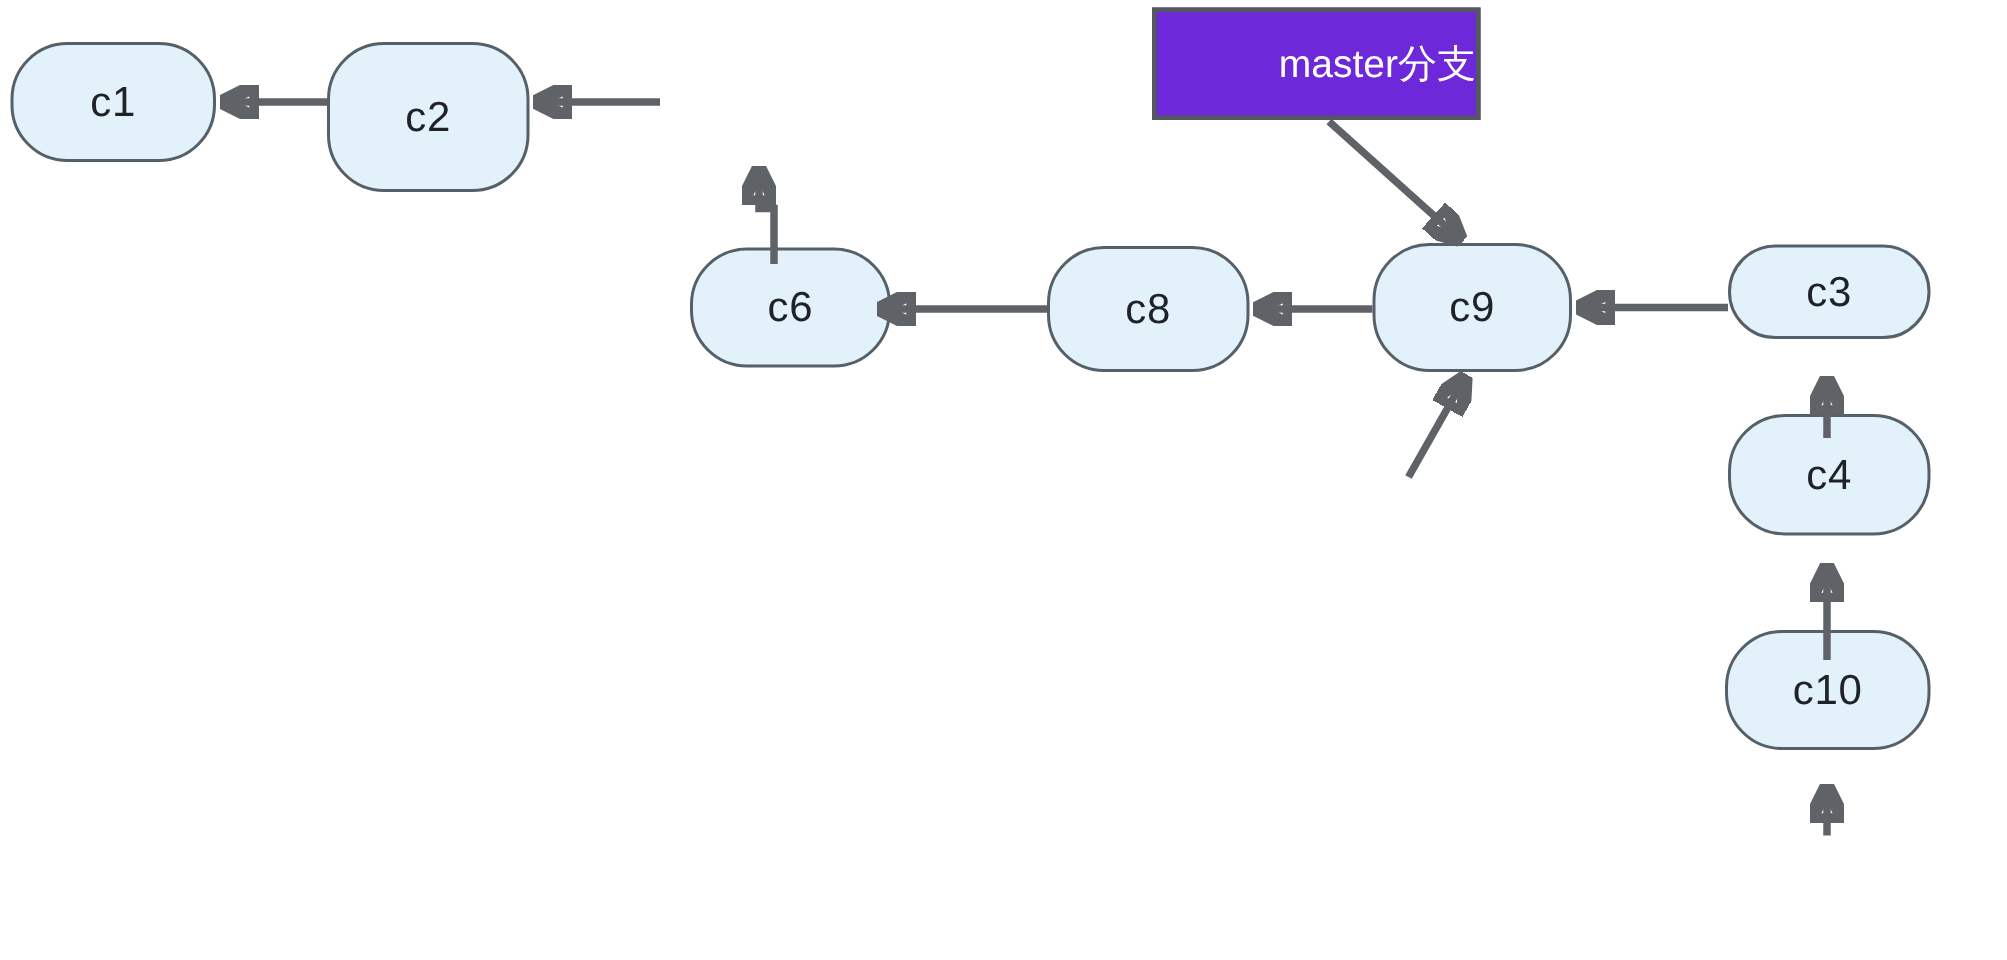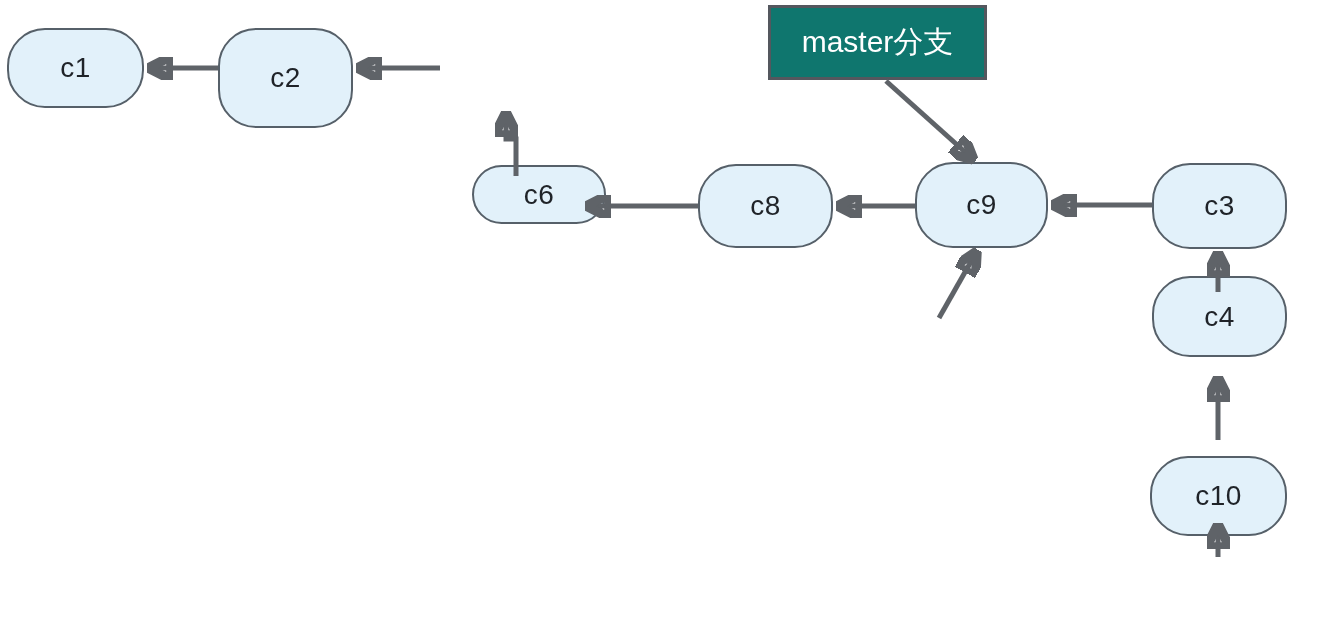--- a/index.html
+++ b/index.html
@@ -16,24 +16,24 @@
     background:#e2f1fa;
     border:2.5px solid #566069;
     border-radius:38px;
     display:flex;align-items:center;justify-content:center;
     font-size:28px;color:#1f2328;
     letter-spacing:0.5px;
   }
   .branch{
     position:absolute;
     box-sizing:border-box;
-    background:#0f766e;
+    background:#6d28d9;
     border:3px solid #54575e;
-    display:flex;align-items:center;justify-content:center;
-    font-size:30px;color:#ffffff;
+    display:flex;align-items:center;justify-content:flex-end;
+    font-size:26px;color:#ffffff;
   }
   svg.edges{
     position:absolute;left:0;top:0;
     pointer-events:none;
   }
   svg.edges path{
     fill:none;
     stroke:#5f6368;
     stroke-width:5;
   }
@@ -42,36 +42,36 @@
 <body>
 
 <div class="canvas">
 
   <div class="node" style="left:7px;top:28px;width:137px;height:80px">
     <span>c1</span>
   </div>
   <div class="node" style="left:218px;top:28px;width:135px;height:100px">
     <span>c2</span>
   </div>
-  <div class="node" style="left:472px;top:165px;width:134px;height:59px">
+  <div class="node" style="left:460px;top:165px;width:134px;height:80px">
     <span>c6</span>
   </div>
   <div class="node" style="left:698px;top:164px;width:135px;height:84px">
     <span>c8</span>
   </div>
   <div class="node" style="left:915px;top:162px;width:133px;height:86px">
     <span>c9</span>
   </div>
-  <div class="node" style="left:1152px;top:163px;width:135px;height:86px">
+  <div class="node" style="left:1152px;top:163px;width:135px;height:63px">
     <span>c3</span>
   </div>
   <div class="node" style="left:1152px;top:276px;width:135px;height:81px">
     <span>c4</span>
   </div>
-  <div class="node" style="left:1150px;top:456px;width:137px;height:80px">
+  <div class="node" style="left:1150px;top:420px;width:137px;height:80px">
     <span>c10</span>
   </div>
 
   <div class="branch" style="left:768px;top:5px;width:219px;height:75px">
     <span>master分支</span>
   </div>
 
   <svg class="edges" width="1338" height="640" viewBox="0 0 1338 640">
     <defs>
       <marker id="arrowhead" viewBox="0 0 12 12" refX="12" refY="6" markerWidth="26" markerHeight="23" markerUnits="userSpaceOnUse" orient="auto">

